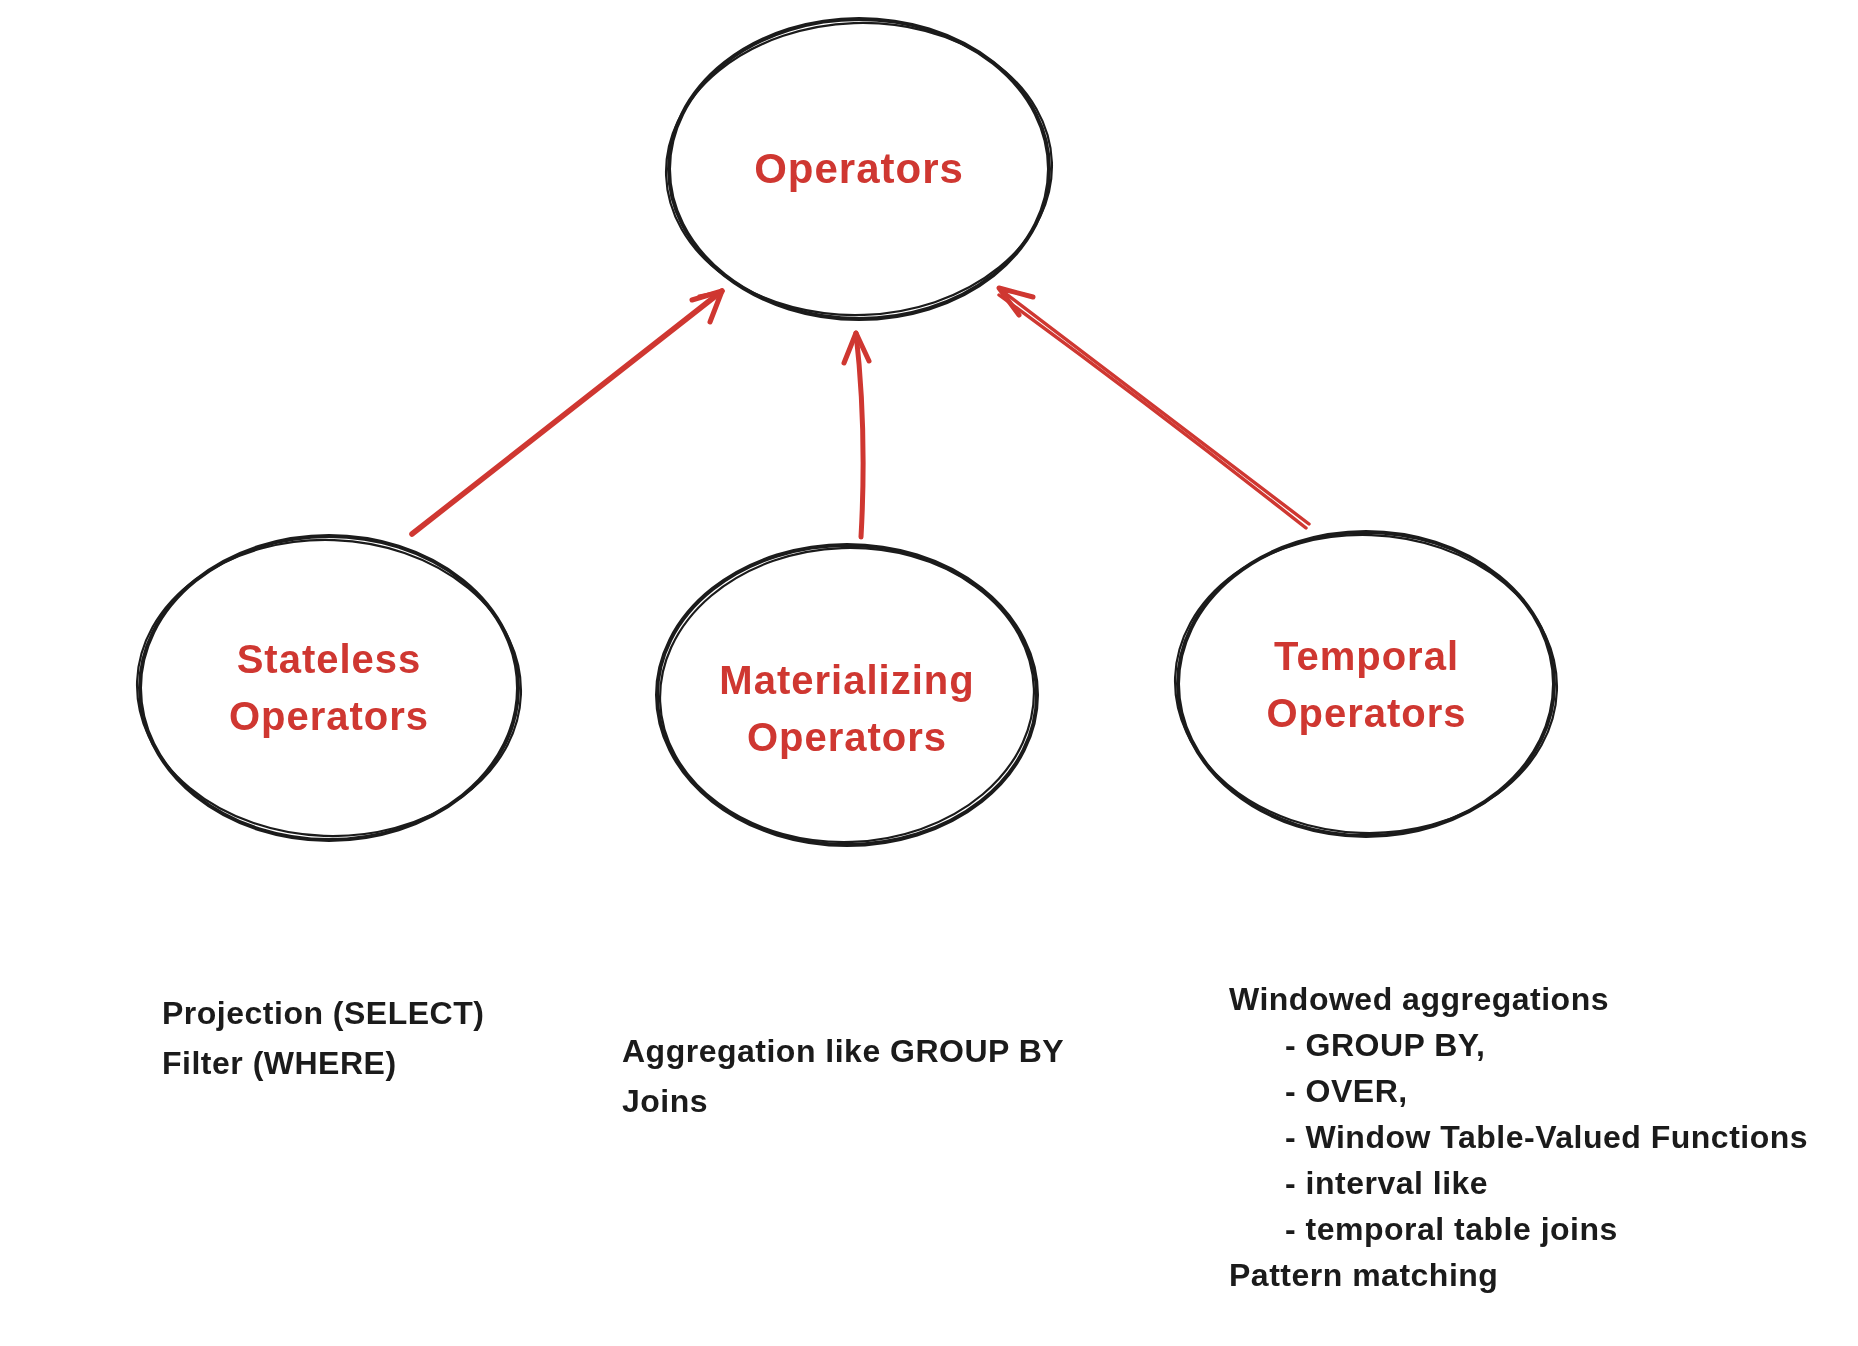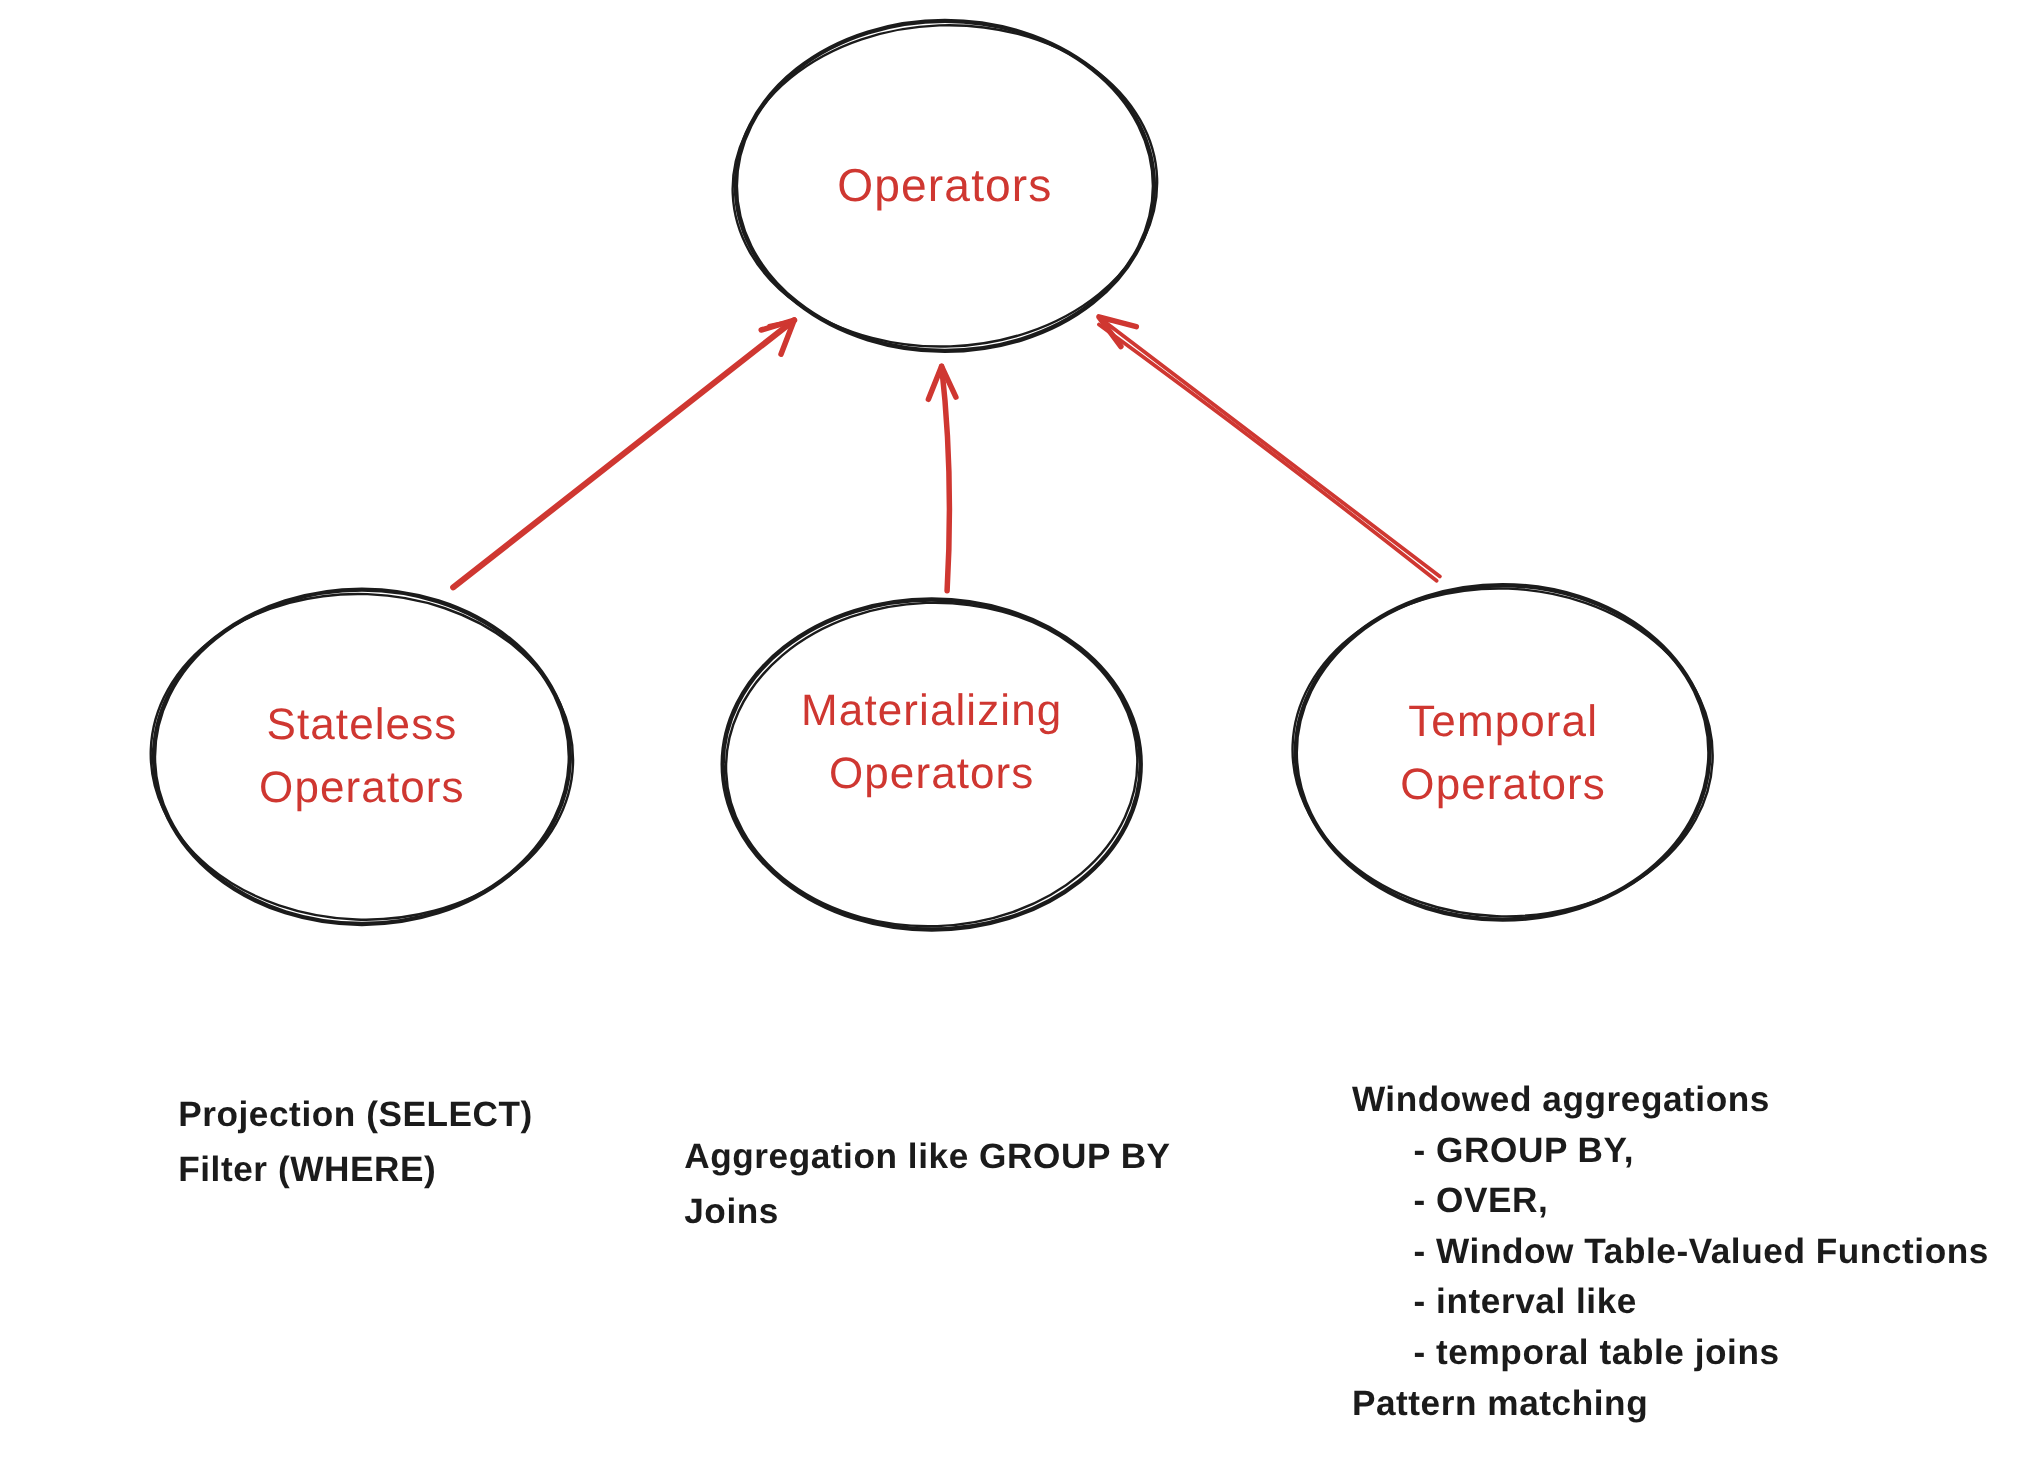--- a/index.html
+++ b/index.html
@@ -21,28 +21,28 @@
   
   .node-label{
     position:absolute;
     display:flex;
     flex-direction:column;
     align-items:center;
     justify-content:center;
     text-align:left;
     color:var(--red);
     font-size:40px;
-    font-weight:400;
+    font-weight:700;
     line-height:1.42;
     letter-spacing:1px;
     pointer-events:none;
   }
   .node-label.root{left:668px;top:18px;width:382px;height:302px;font-size:42px;}
   .node-label.stateless{left:140px;top:535px;width:378px;height:305px;}
-  .node-label.materializing{left:657px;top:525px;width:380px;height:300px;}
+  .node-label.materializing{left:657px;top:559px;width:380px;height:300px;}
   .node-label.temporal{left:1178px;top:532px;width:377px;height:305px;}
 
   
   .note{
     position:absolute;
     color:var(--ink);
     font-size:32px;
     font-weight:600;
     letter-spacing:0.5px;
     white-space:nowrap;

